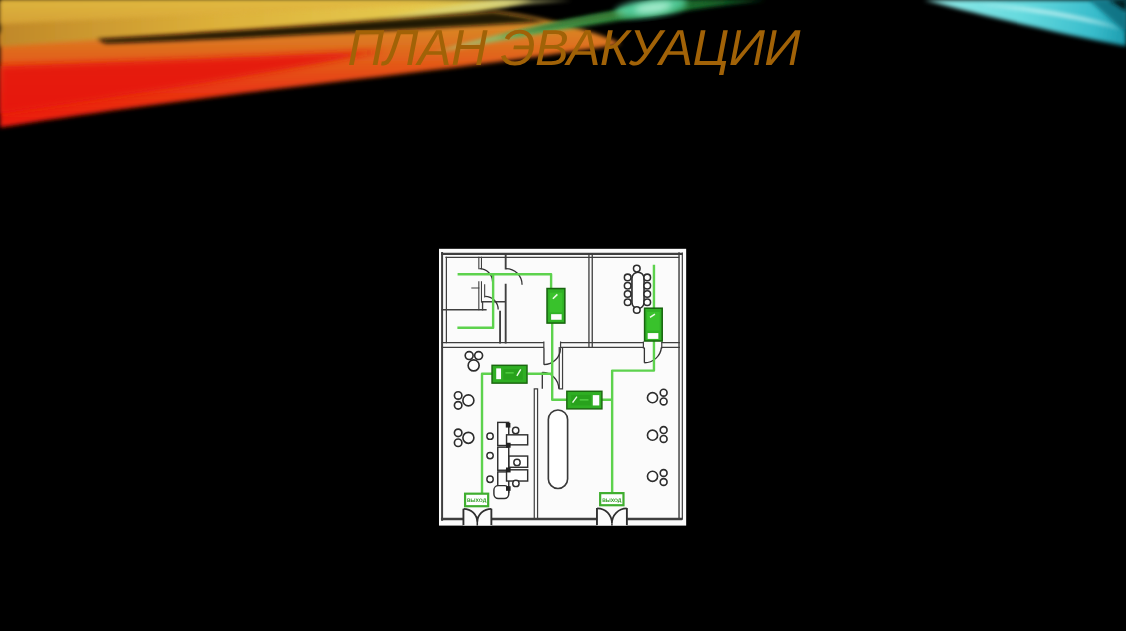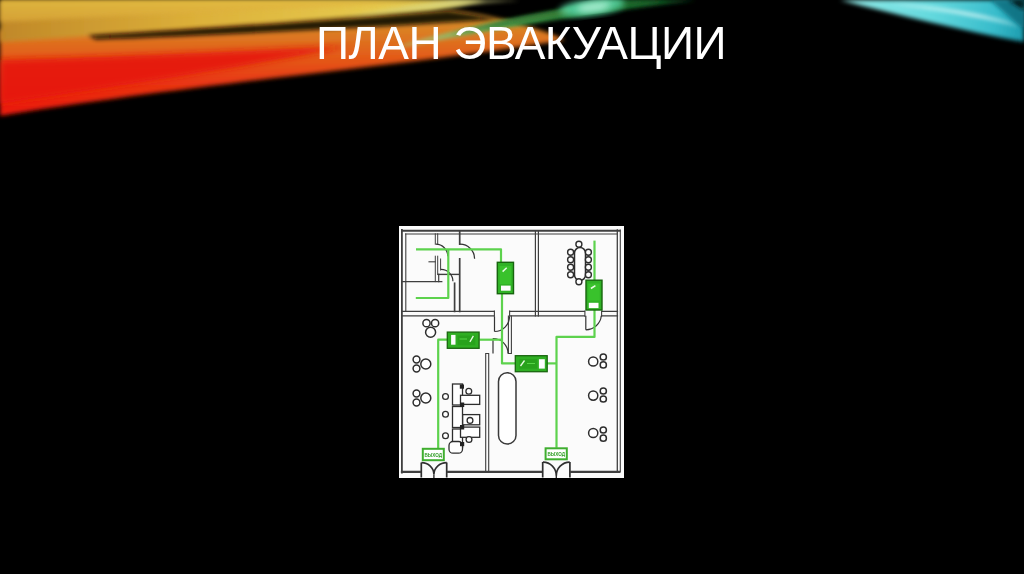--- a/index.html
+++ b/index.html
@@ -1,18 +1,18 @@
 <!DOCTYPE html>
 <html><head>
 <meta charset="utf-8">
 <style>
   html,body{margin:0;padding:0;background:#000;}
   #stage{position:relative;width:1024px;height:574px;background:#000;overflow:hidden;font-family:"Liberation Sans",sans-serif;}
   #plan{filter:blur(0.45px);}
-  #title{position:absolute;left:316px;top:15.6px;color:#ffffff;font-size:46px;letter-spacing:-0.5px;font-weight:400;white-space:nowrap;}
+  #title{position:absolute;left:316px;top:15.6px;color:#a16207;font-size:46px;letter-spacing:-0.5px;font-weight:400;white-space:nowrap;font-style:italic;}
 </style>
 </head>
 <body>
 <div id="stage">
 
   <svg id="waves" width="1024" height="160" viewBox="0 0 1024 160" style="position:absolute;left:0;top:0">
     <defs>
       <linearGradient id="gold" x1="0" y1="0" x2="500" y2="0" gradientUnits="userSpaceOnUse">
         <stop offset="0" stop-color="#c08828"></stop>
         <stop offset="0.4" stop-color="#ddb13a"></stop>

